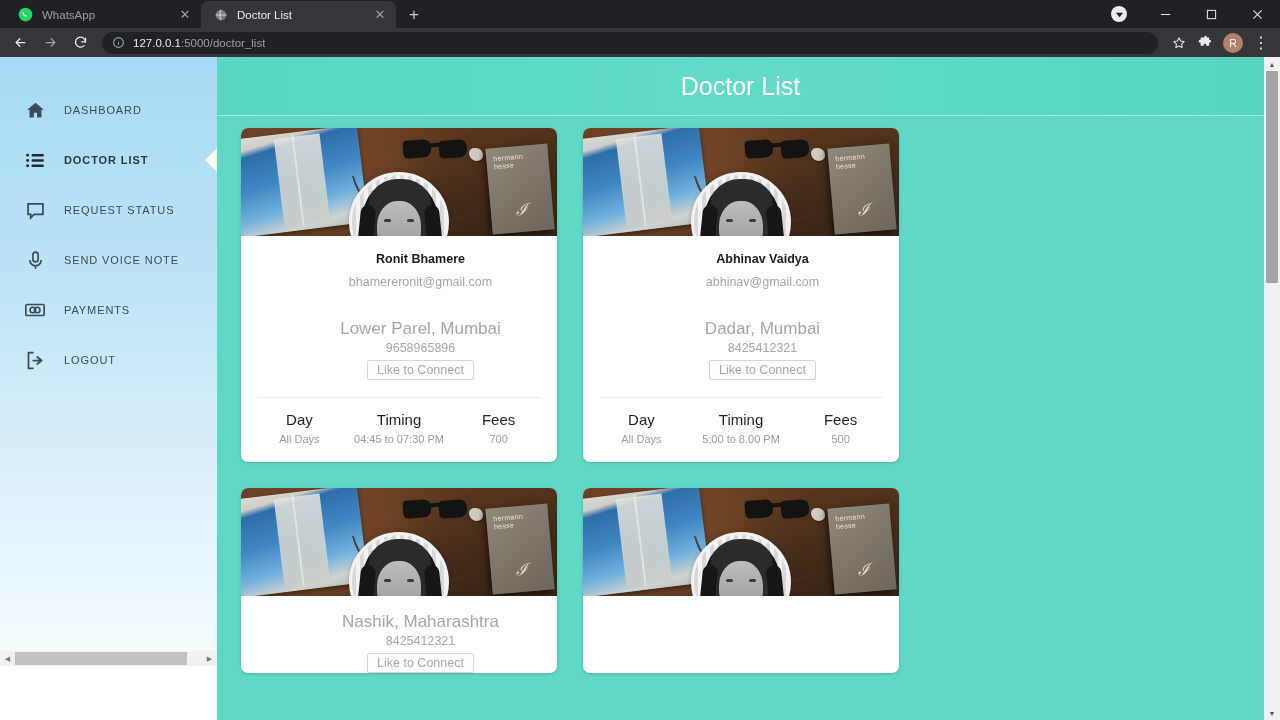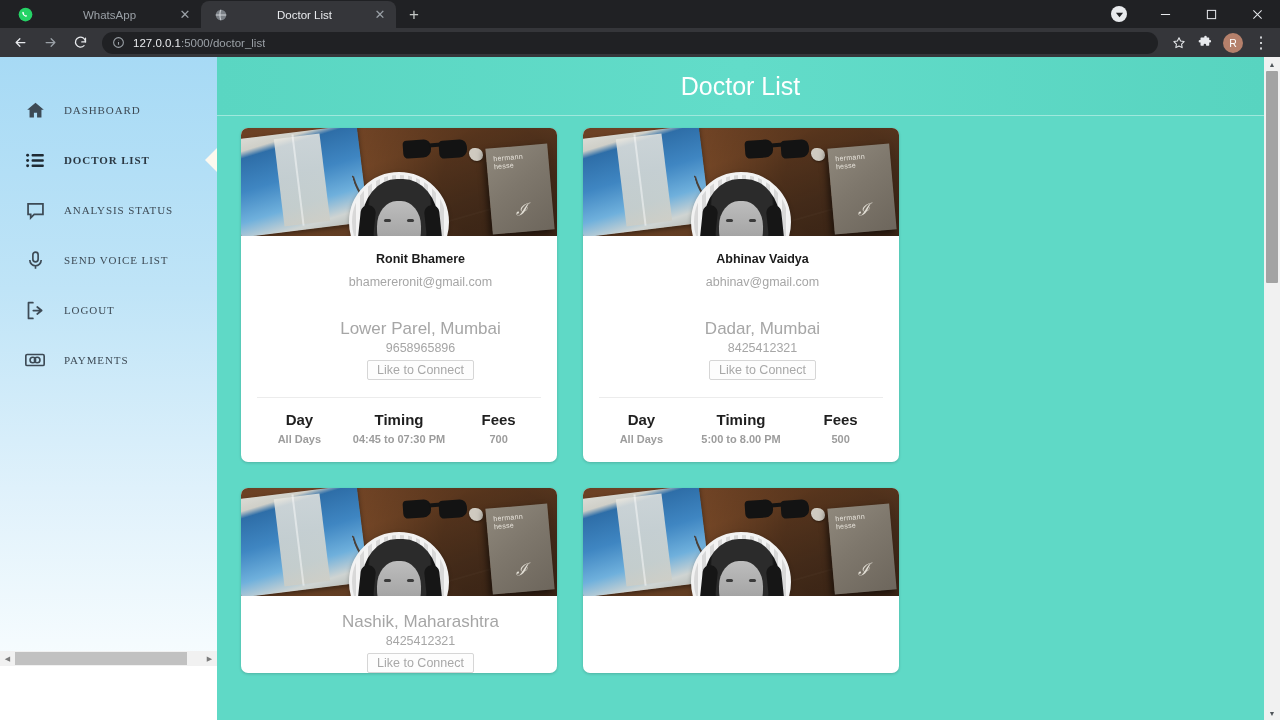--- a/index.html
+++ b/index.html
@@ -27,21 +27,21 @@
     position: relative;
   }
   .tab.active { background: #35363a; color: #e8eaed; }
   .tab .favicon {
     width: 15px; height: 15px; flex: 0 0 15px;
     margin-right: 9px; display: flex;
     align-items: center; justify-content: center;
   }
   .tab .title {
     flex: 1 1 auto; white-space: nowrap;
-    overflow: hidden; text-overflow: ellipsis; text-align: center;
+    overflow: hidden; text-overflow: ellipsis;
   }
   .tab .tabclose {
     width: 16px; height: 16px; flex: 0 0 16px;
     display: flex; align-items: center; justify-content: center;
     color: #9aa0a6; font-size: 13px; line-height: 1;
   }
   .newtab {
     width: 28px; height: 27px;
     display: flex; align-items: center; justify-content: center;
     color: #c4c7c5; font-size: 17px; line-height: 1;
@@ -114,21 +114,21 @@
     background: #fff; overflow: hidden;
   }
 
   
   .sidebar {
     position: absolute; left: 0; top: 0;
     width: 217px; height: 663px;
     background: linear-gradient(180deg,#a7daf5 0%,#bfe4f7 35%,#dff1fb 65%,#f4fbfe 88%,#ffffff 100%);
     overflow: hidden;
   }
-  .nav { padding-top: 28px; font-family: Liberation Serif, serif; }
+  .nav { padding-top: 28px; }
   .navitem {
     height: 50px; display: flex; align-items: center;
     padding-left: 22px; position: relative;
   }
   .navitem .nicon {
     width: 26px; flex: 0 0 26px; margin-right: 16px;
     display: flex; align-items: center; justify-content: center;
     color: #3d4a55;
   }
   .navitem .nlabel {
@@ -329,21 +329,21 @@
     font-size: 12.5px; color: #a8a8a8;
     background: #fdfdfd; border: 1px solid #d6d6d6;
     border-radius: 2px; padding: 2px 9px;
     font-family: "Liberation Sans", sans-serif;
   }
   .card-divider {
     margin: 17px 16px 0 16px;
     height: 1px; background: #ececec;
   }
   .card-meta {
-    display: flex; padding: 13px 16px 16px 16px; font-weight: bold;
+    display: flex; padding: 13px 16px 16px 16px;
   }
   .meta-col { flex: 1 1 0; text-align: center; }
   .meta-col.wide { flex: 1.35 1 0; }
   .meta-title { font-size: 15px; color: #1f1f1f; margin-bottom: 4px; }
   .meta-value { font-size: 11px; color: #9c9c9c; line-height: 14px; }
 
   
   .page-vscroll {
     position: absolute; right: 0; top: 0;
     width: 16px; height: 663px; background: #f1f1f1;
@@ -486,53 +486,53 @@
           <span class="nlabel">DOCTOR LIST</span>
           <span class="pointer"></span>
         </div>
 
         <div class="navitem">
           <span class="nicon">
             <svg width="21" height="21" viewBox="0 0 24 24" fill="none" stroke="currentColor" stroke-width="2">
                 <path d="M3.5 4.5h17v12h-10l-4 4v-4h-3z"></path>
               </svg>
           </span>
-          <span class="nlabel">ANALYSIS STATUS</span>
+          <span class="nlabel">REQUEST STATUS</span>
         </div>
 
 
         <div class="navitem">
           <span class="nicon">
             <svg width="21" height="21" viewBox="0 0 24 24" fill="none" stroke="currentColor" stroke-width="1.9">
                 <rect x="9" y="2.5" width="6" height="11" rx="3"></rect>
                 <path d="M5.5 11.5a6.5 6.5 0 0013 0M12 18v3.5"></path>
               </svg>
           </span>
-          <span class="nlabel">SEND VOICE LIST</span>
-        </div>
-
-        <div class="navitem">
-          <span class="nicon">
-            <svg width="21" height="21" viewBox="0 0 24 24" fill="none" stroke="currentColor" stroke-width="2" stroke-linecap="round" stroke-linejoin="round">
-                <path d="M9 3H4v18h5"></path>
-                <path d="M14 8l5 4-5 4M9.5 12H19"></path>
-              </svg>
-          </span>
-          <span class="nlabel">LOGOUT</span>
+          <span class="nlabel">SEND VOICE NOTE</span>
         </div>
 
         <div class="navitem">
           <span class="nicon">
             <svg width="22" height="22" viewBox="0 0 24 24" fill="none" stroke="currentColor" stroke-width="1.8">
                 <rect x="2" y="6" width="20" height="12" rx="1.5"></rect>
                 <circle cx="9.6" cy="12" r="3"></circle>
                 <circle cx="14.4" cy="12" r="3"></circle>
               </svg>
           </span>
           <span class="nlabel">PAYMENTS</span>
+        </div>
+
+        <div class="navitem">
+          <span class="nicon">
+            <svg width="21" height="21" viewBox="0 0 24 24" fill="none" stroke="currentColor" stroke-width="2" stroke-linecap="round" stroke-linejoin="round">
+                <path d="M9 3H4v18h5"></path>
+                <path d="M14 8l5 4-5 4M9.5 12H19"></path>
+              </svg>
+          </span>
+          <span class="nlabel">LOGOUT</span>
         </div>
 
       </div>
 
       <div class="sb-bottomfill"></div>
       <div class="sb-hscroll">
         <span class="arrow">◀</span>
         <span class="track">
             <span class="thumb"></span>
           </span>

